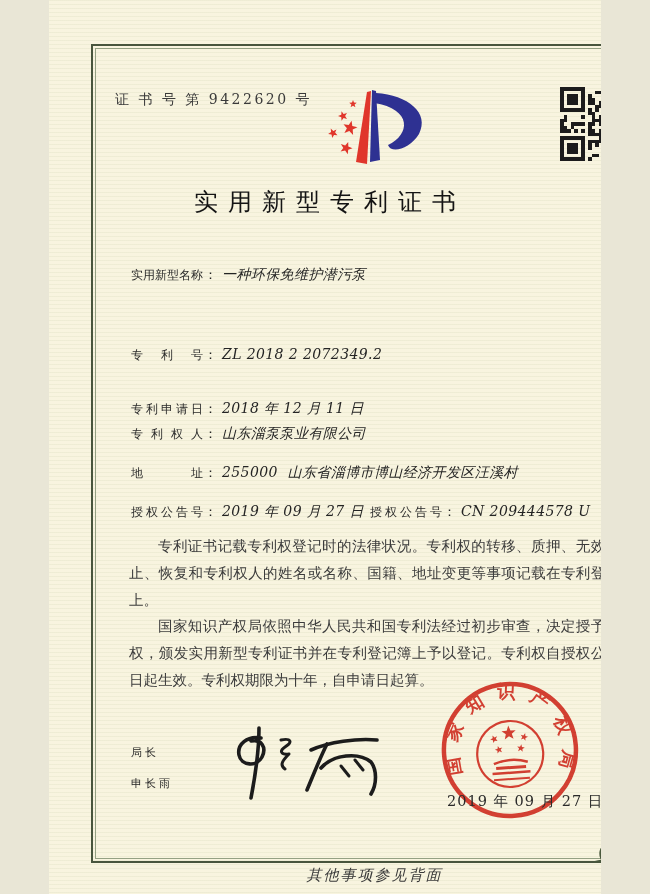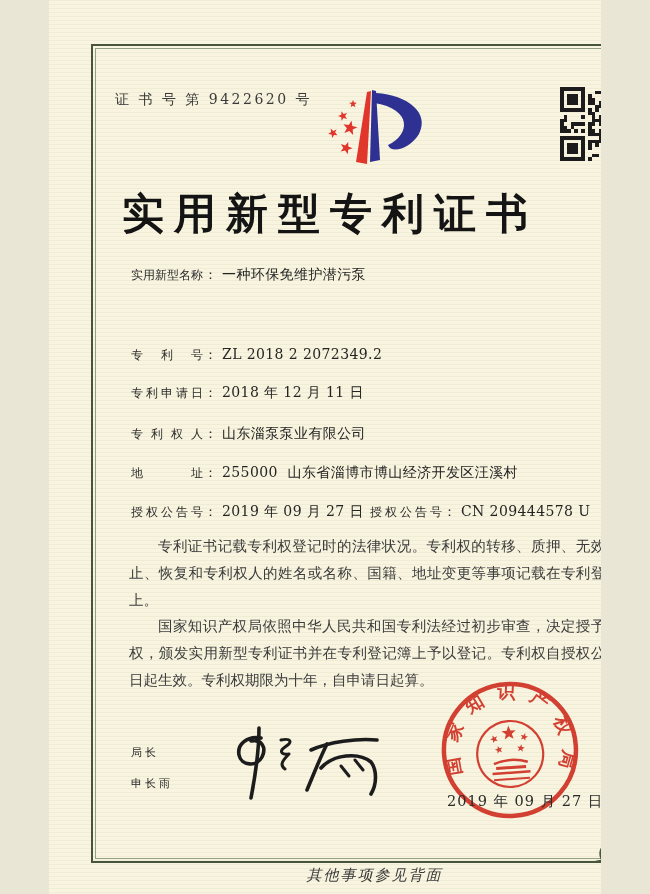--- a/index.html
+++ b/index.html
@@ -15,28 +15,28 @@
   .frame{position:absolute; left:42px; top:44px; width:563px; height:815px;
     border:2px solid #48553d;}
   .frame::after{content:""; position:absolute; inset:2px; border:1px solid #94a083; pointer-events:none;}
 
   .cert-no{position:absolute; left:66px; top:91px; font-size:14px; letter-spacing:2.5px; color:#3a3a3a; white-space:pre;}
 
   .logo{position:absolute; left:258px; top:79px; width:142px; height:100px;}
   .qr{position:absolute; left:511px; top:87px; width:74px; height:74px;}
 
   .title{position:absolute; left:0; right:0; top:186px; text-align:center;
-    font-size:42px; font-weight:bold; letter-spacing:10px; text-indent:10px; color:#141414;}
+    font-size:24px; font-weight:normal; letter-spacing:10px; text-indent:10px; color:#141414;}
 
   .frow{position:absolute; left:82px; white-space:nowrap; font-size:14px; color:#242424;}
   .flabel{display:inline-block; width:72px; font-size:12px; color:#2b2b2b;
     text-align:justify; text-align-last:justify; vertical-align:baseline;}
   .fcolon{display:inline-block; font-size:13px; margin:0 5px 0 1px;}
-  .fvalue{white-space:pre; letter-spacing:0.4px;}
-  .r1{top:266px}.r2{top:308px}.r3{top:346px}.r4{top:384px}.r5{top:425px}.r6{top:464px}.r7{top:503px}
+  .fvalue{white-space:pre; letter-spacing:0.4px;font-style:italic;}
+  .r1{top:266px}.r2{top:308px}.r3{top:346px}.r4{top:400px}.r5{top:425px}.r6{top:464px}.r7{top:503px}
   .r7b{left:321px}
 
   .body-text{position:absolute; left:80px; top:533px; width:506px;
     font-size:14.5px; line-height:1.85; text-align:justify; color:#3b3b3b;}
   .body-text p{margin:0; text-indent:2em;}
 
   .signer{position:absolute; left:82px; top:737px; font-size:11px; line-height:31px;
     letter-spacing:3px; color:#242424;}
   .signature{position:absolute; left:150px; top:710px; width:200px; height:100px;}
 

